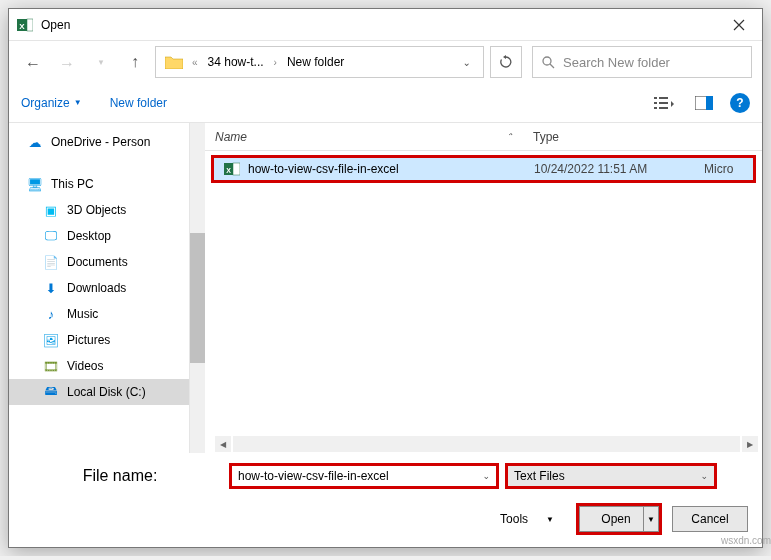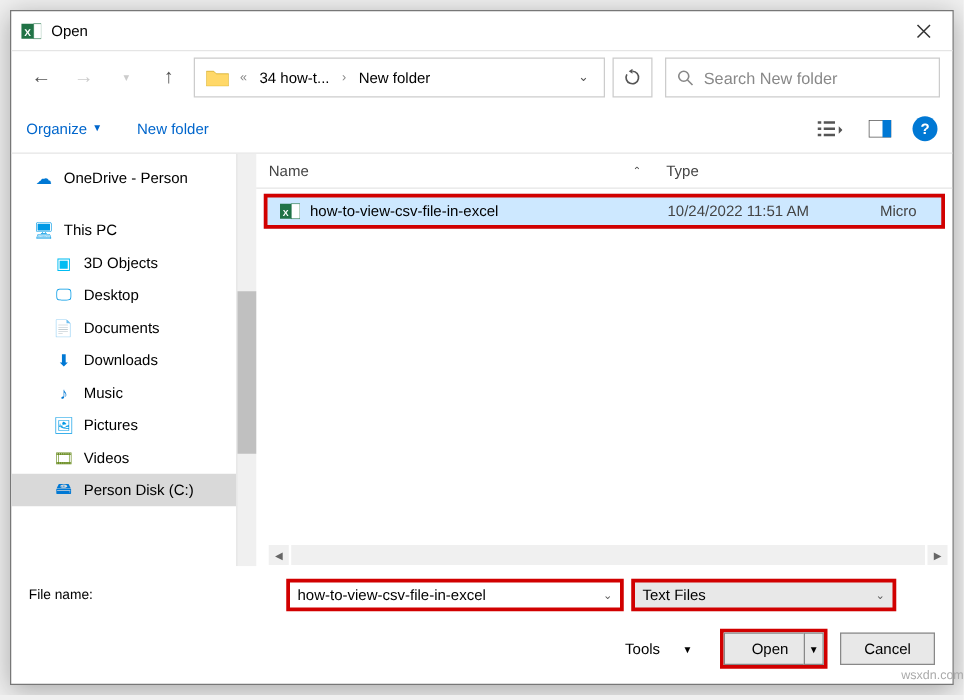--- a/index.html
+++ b/index.html
@@ -28,36 +28,36 @@
     .body { flex:1; display:flex; overflow:hidden; }
     .tree { width:180px; overflow-y:auto; border-right: none; }
     .tree-item { display:flex; align-items:center; height:26px; padding-left:18px; font-size:12px; gap:8px; cursor:pointer;}
     .tree-item.sub { padding-left:34px; }
     .tree-item.selected { background:#d9d9d9; }
     .tree-item .ticon { width:16px; height:16px; display:flex; align-items:center; justify-content:center; font-size:13px;}
     .vscroll { width:16px; background:#f0f0f0; border-left:1px solid #e5e5e5; display:flex; flex-direction:column;}
     .vscroll .thumb { background:#c0c0c0; flex:0 0 130px; margin-top:110px;}
     .list { flex:1; display:flex; flex-direction:column; }
     .headers { display:flex; height:28px; align-items:center; font-size:12px; color:#444; border-bottom:1px solid #e5e5e5; padding-left:10px;}
-    .headers .col-name { width:318px; display:flex; align-items:center; gap:4px;}
+    .headers .col-name { width:318px; display:flex; align-items:center; gap:4px;font-style:italic;}
     .headers .col-name .sort { font-size:8px;}
     .headers .col-date { width:170px;}
     .headers .col-type { flex:1;}
     .file-row { display:flex; height:28px; align-items:center; font-size:12px; padding-left:10px; }
     .file-row.selected { background:#cde8ff; }
     .file-row .fname { width:310px; display:flex; align-items:center; gap:8px;}
     .file-row .ficon { width:16px; height:16px;}
     .file-row .fdate { width:170px; color:#444;}
     .file-row .ftype { color:#444;}
     .hscroll-row { display:flex; align-items:center; height:18px; margin-top:auto; padding:0 4px 0 10px; gap:2px;}
     .hscroll-row .arrow { width:16px; height:16px; background:#f0f0f0; display:flex; align-items:center; justify-content:center; font-size:8px; color:#666;}
     .hscroll-row .track { flex:1; height:16px; background:#f0f0f0;}
     .bottom { padding:10px 14px 12px 14px; }
     .fname-row { display:flex; align-items:center; gap:6px; margin-bottom:14px;}
-    .fname-row .lbl { width:200px; text-align:left; font-size:11px; padding-right:6px;}
+    .fname-row .lbl { width:200px; text-align:center; font-size:16px; padding-right:6px;}
     .fname-row .combo { height:26px; border:1px solid #888; display:flex; align-items:center; padding:0 6px; font-size:12px;}
     .fname-row .combo.fname { width:270px;}
     .fname-row .combo .drop { margin-left:auto; font-size:9px; color:#555;}
     .fname-row .combo.filter { width:212px; background:#e8e8e8;}
     .btn-row { display:flex; align-items:center; justify-content:flex-end; gap:10px;}
     .btn-row .tools { font-size:12px; display:flex; align-items:center; gap:18px; margin-right:12px;}
     .btn-row .btn { width:76px; height:26px; border:1px solid #888; background:#e8e8e8; display:flex; align-items:center; justify-content:center; font-size:12px; cursor:pointer;}
     .btn-row .btn.open { width:74px;}
     .btn-row .split-drop { width:16px; height:26px; border:1px solid #888; background:#e8e8e8; display:flex; align-items:center; justify-content:center; font-size:8px; margin-left:-10px;}
     .redbox { border:3px solid #d10000 !important; }
@@ -184,21 +184,21 @@
       <div class="tree-item sub">
           <span class="ticon ic-pics">🖼</span>
           <span>Pictures</span>
         </div>
       <div class="tree-item sub">
           <span class="ticon ic-vids">🎞</span>
           <span>Videos</span>
         </div>
       <div class="tree-item sub selected">
           <span class="ticon ic-disk">🖴</span>
-          <span>Person Disk (C:)</span>
+          <span>Local Disk (C:)</span>
         </div>
     </div>
     <div class="vscroll">
         <div class="thumb"></div>
       </div>
     <div class="list">
       <div class="headers">
         <div class="col-name">
             <span>Name</span>
             <span class="sort" style="margin-left:auto;margin-right:20px;">⌃</span>

